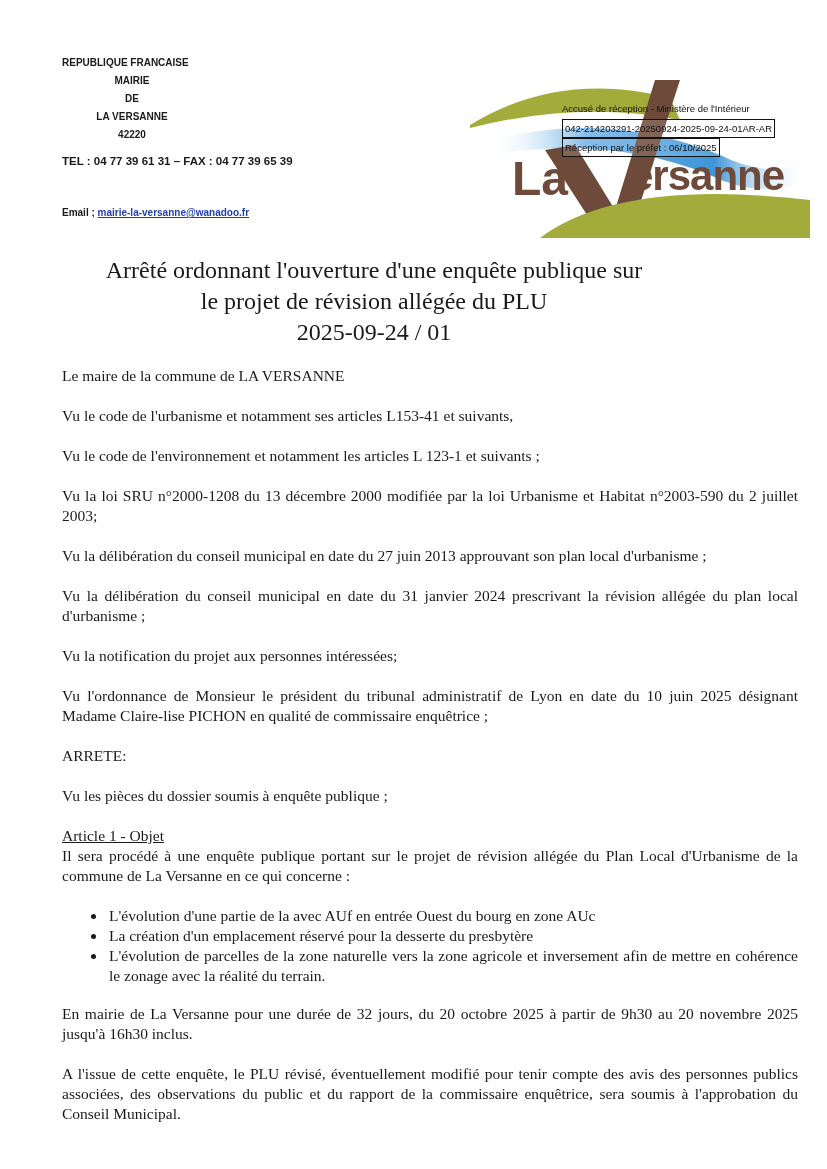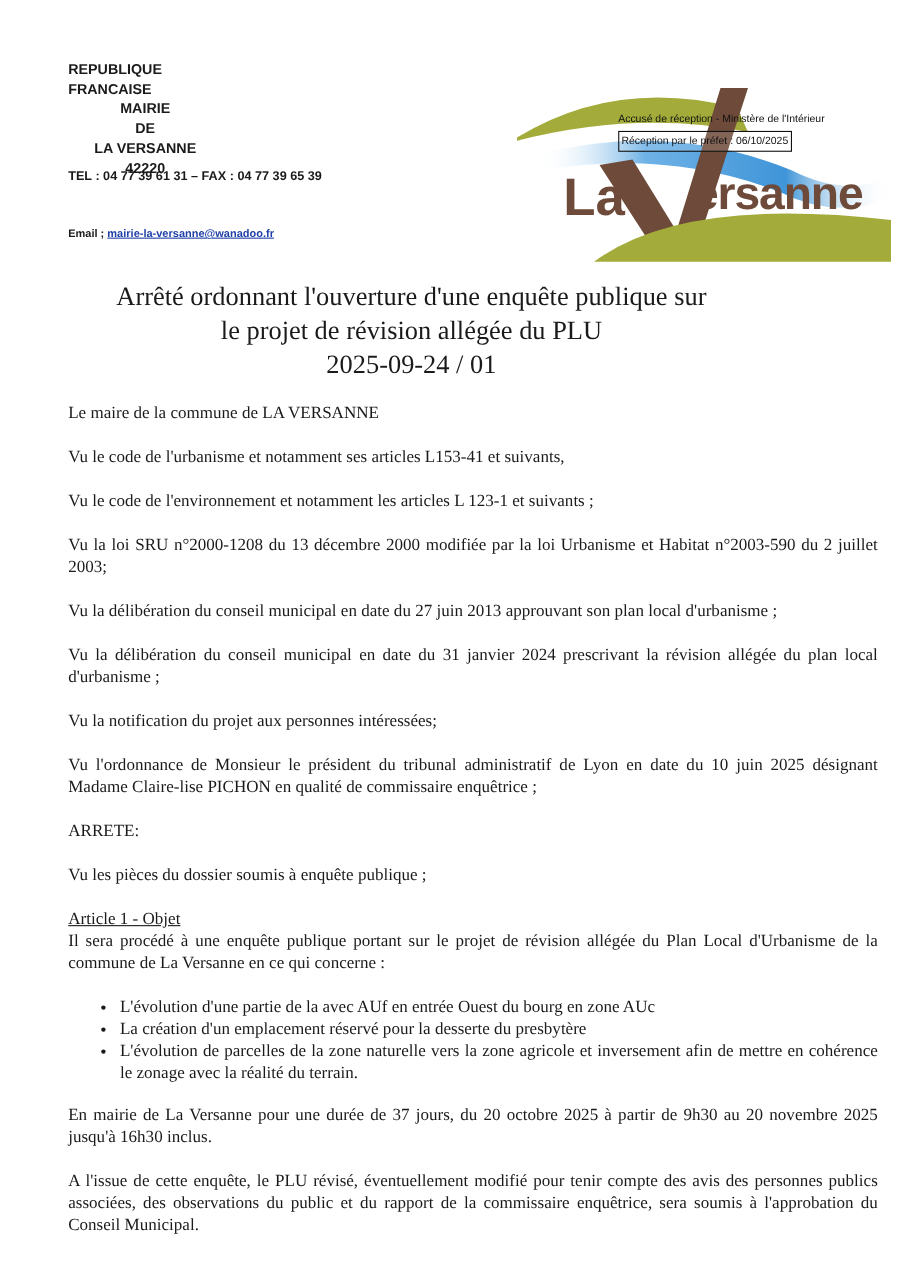--- a/index.html
+++ b/index.html
@@ -1,17 +1,17 @@
 <!DOCTYPE html>
 <html><head>
 <meta charset="utf-8">
 <style>
   html, body { margin:0; padding:0; background:#ffffff; }
   body { width:827px; height:1169px; position:relative; overflow:hidden; color:#1a1a1a; }
-  .letterhead { position:absolute; left:62px; top:54px; font-family:"Liberation Sans", sans-serif; font-weight:bold; font-size:13px; line-height:18px; }
+  .letterhead { position:absolute; left:62px; top:54px; font-family:"Liberation Sans", sans-serif; font-weight:bold; font-size:10px; line-height:18px; }
   .lh-line { text-align:center; width:140px; }
   .lh-line.first { text-align:left; }
   .tel { position:absolute; left:62px; top:155px; font-family:"Liberation Sans", sans-serif; font-weight:bold; font-size:11.5px; }
   .email { position:absolute; left:62px; top:207px; font-family:"Liberation Sans", sans-serif; font-weight:bold; font-size:10px; }
   .email a { color:#1f3fa8; text-decoration:underline; }
   .logo { position:absolute; left:470px; top:60px; width:340px; height:180px; }
   .stamp { position:absolute; left:562px; top:100px; font-family:"Liberation Sans", sans-serif; font-size:9.5px; color:#111; }
   .stamp div { height:19px; line-height:17px; white-space:nowrap; }
   .stamp .boxed { border:1px solid #111; padding:0 2px; display:inline-block; background:rgba(255,255,255,0.15); }
   .title { position:absolute; left:0; width:748px; top:255px; text-align:center; font-family:"Liberation Serif", serif; font-size:24px; line-height:31px; }
@@ -49,20 +49,21 @@
   <path d="M0 65 Q 90 10 200 38 L 210 60 Q 110 40 0 68 Z" fill="#a3ac3a"></path>
   <path d="M20 80 Q 140 50 250 95 Q 300 120 340 100 L 340 120 Q 290 140 240 115 Q 140 75 20 95 Z" fill="url(#bl)"></path>
   <path d="M75 90 L 105 85 L 145 150 L 185 20 L 210 20 L 160 175 L 130 175 Z" fill="#6e4a3a"></path>
   <path d="M70 178 Q 150 118 340 140 L 340 178 Z" fill="#a3ac3a"></path>
   <text x="42" y="135" font-family="Liberation Sans, sans-serif" font-weight="bold" font-size="48" fill="#6e4a3a">La</text>
   <text x="160" y="130" font-family="Liberation Sans, sans-serif" font-weight="bold" font-size="42" fill="#6e4a3a" letter-spacing="-1">ersanne</text>
 </svg>
 
 <div class="stamp">
   <div>Accusé de réception - Ministère de l'Intérieur</div>
+  <div><span class="boxed">042-214203291-20250924-2025-09-24-01AR-AR</span></div>
   <div><span class="boxed">Réception par le préfet : 06/10/2025</span></div>
 </div>
 
 <div class="title">
   <div>Arrêté ordonnant l'ouverture d'une enquête publique sur</div>
   <div>le projet de révision allégée du PLU</div>
   <div>2025-09-24 / 01</div>
 </div>
 
 <div class="body">
@@ -76,15 +77,15 @@
   <p>Vu l'ordonnance de Monsieur le président du tribunal administratif de Lyon en date du 10 juin 2025 désignant Madame Claire-lise PICHON en qualité de commissaire enquêtrice ;</p>
   <p>ARRETE:</p>
   <p>Vu les pièces du dossier soumis à enquête publique ;</p>
   <p class="article-title">Article 1 - Objet</p>
   <p>Il sera procédé à une enquête publique portant sur le projet de révision allégée du Plan Local d'Urbanisme de la commune de La Versanne en ce qui concerne :</p>
   <ul class="items">
     <li>L'évolution d'une partie de la avec AUf en entrée Ouest du bourg en zone AUc</li>
     <li>La création d'un emplacement réservé pour la desserte du presbytère</li>
     <li>L'évolution de parcelles de la zone naturelle vers la zone agricole et inversement afin de mettre en cohérence le zonage avec la réalité du terrain.</li>
   </ul>
-  <p>En mairie de La Versanne pour une durée de 37 jours, du 20 octobre 2025 à partir de 9h30 au 20 novembre 2025 jusqu'à 16h30 inclus.</p>
+  <p>En mairie de La Versanne pour une durée de 32 jours, du 20 octobre 2025 à partir de 9h30 au 20 novembre 2025 jusqu'à 16h30 inclus.</p>
   <p>A l'issue de cette enquête, le PLU révisé, éventuellement modifié pour tenir compte des avis des personnes publics associées, des observations du public et du rapport de la commissaire enquêtrice, sera soumis à l'approbation du Conseil Municipal.</p>
 </div>
 
 </body></html>

